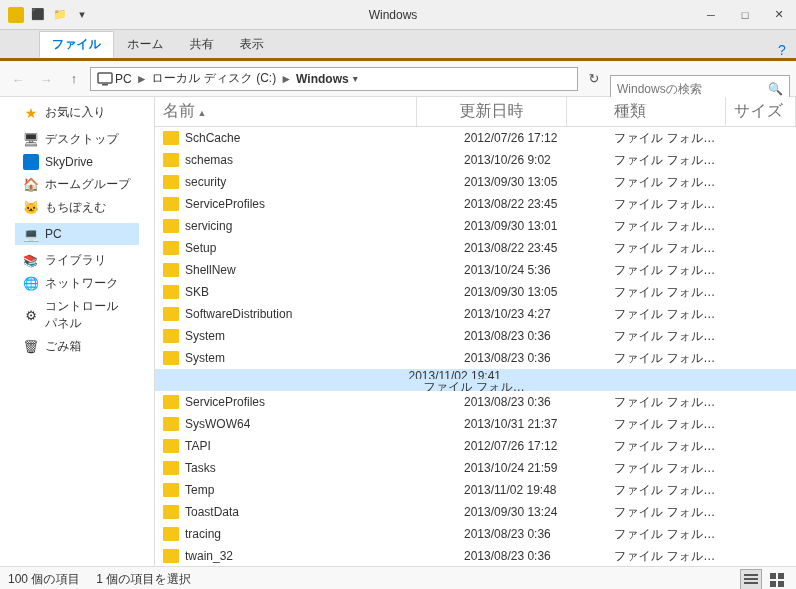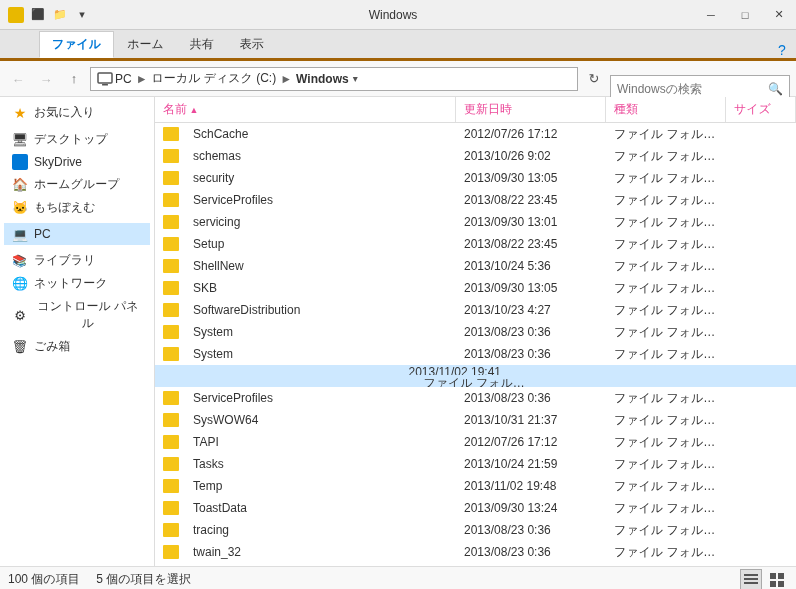--- a/index.html
+++ b/index.html
@@ -31,21 +31,21 @@
     .path-segment.last { font-weight: 600; }
     .refresh-btn { width: 24px; height: 24px; display: flex; align-items: center; justify-content: center; cursor: pointer; color: #555; }
     .search-box { width: 180px; height: 24px; border: 1px solid #aaa; padding: 2px 6px; font-size: 12px; background: #fff; display: flex; align-items: flex-end; margin-top: 16px; }
     .search-box input { border: none; outline: none; width: 100%; font-size: 12px; background: transparent; }
     .search-icon-btn { color: #888; font-size: 12px; }
 
     
     .main { display: flex; height: calc(589px - 30px - 28px - 36px - 26px); overflow: hidden; }
 
     
-    .sidebar { width: 155px; border-right: 1px solid #ddd; overflow-y: auto; padding: 4px 4px; background: #fff; flex-shrink: 0; text-align: center; }
+    .sidebar { width: 155px; border-right: 1px solid #ddd; overflow-y: auto; padding: 4px 15px; background: #fff; flex-shrink: 0; }
     .sidebar-section { margin-bottom: 4px; }
     .sidebar-item { display: flex; align-items: center; gap: 6px; padding: 3px 8px; cursor: pointer; font-size: 12px; color: #333; }
     .sidebar-item.selected { background: #cce8ff; }
     .sidebar-icon { width: 16px; height: 16px; display: inline-flex; align-items: center; justify-content: center; flex-shrink: 0; }
     .star-icon::before { content: '★'; color: #f0a000; font-size: 14px; }
     .desktop-icon::before { content: '🖥'; font-size: 13px; }
     .skydrive-icon { width: 16px; height: 16px; background: #0078d7; border-radius: 2px; }
     .homegroup-icon::before { content: '🏠'; font-size: 13px; }
     .mochoboebu-icon::before { content: '🐱'; font-size: 13px; }
     .pc-icon::before { content: '💻'; font-size: 13px; }
@@ -54,32 +54,32 @@
     .control-icon::before { content: '⚙'; font-size: 13px; }
     .trash-icon::before { content: '🗑'; font-size: 13px; }
     .folder-icon { width: 16px; height: 14px; background: #e8b800; border-radius: 1px; position: relative; flex-shrink: 0; }
     .folder-icon::before { content: ''; position: absolute; top: -3px; left: 0; width: 6px; height: 3px; background: #e8b800; border-radius: 1px 1px 0 0; }
     .folder-icon.yellow { background: #f5c518; }
     .folder-icon.yellow::before { background: #f5c518; }
 
     
     .file-list-container { flex: 1; display: flex; flex-direction: column; overflow: hidden; }
     .file-list-header { display: flex; align-items: center; background: #fff; border-bottom: 1px solid #ddd; padding: 0; }
-    .col-header { padding: 4px 8px; font-size: 12px; color: #ec4899; cursor: pointer; border-right: 1px solid #e0e0e0; white-space: nowrap; }
+    .col-header { padding: 4px 8px; font-size: 16px; color: #737373; cursor: pointer; border-right: 1px solid #e0e0e0; white-space: nowrap; }
     .col-name { flex: 1; min-width: 180px; }
-    .col-date { width: 150px; }
-    .col-type { width: 120px; }
+    .col-date { width: 150px; text-align: center; }
+    .col-type { width: 120px; margin-left: 39px; }
     .col-size { width: 70px; }
     .col-header.sorted-asc::after { content: ' ▲'; font-size: 9px; }
 
     .file-list { flex: 1; overflow-y: scroll; }
     .file-row { display: flex; align-items: center; height: 22px; cursor: pointer; padding: 0; }
     .file-row.selected { background: #cde8ff; flex-direction: column; }
     .file-cell { padding: 0 8px; font-size: 12px; color: #333; white-space: nowrap; overflow: hidden; text-overflow: ellipsis; }
-    .file-cell-name { flex: 1; display: flex; align-items: center; gap: 14px; min-width: 180px; }
+    .file-cell-name { flex: 1; display: flex; align-items: center; gap: 6px; min-width: 180px; }
     .file-cell-date { width: 150px; }
     .file-cell-type { width: 120px; }
     .file-cell-size { width: 70px; }
 
     
     .status-bar { height: 26px; border-top: 1px solid #ddd; display: flex; align-items: center; justify-content: space-between; padding: 0 8px; background: #f8f8f8; font-size: 12px; color: #333; }
     .status-right { display: flex; gap: 4px; }
     .view-btn { width: 22px; height: 22px; display: flex; align-items: center; justify-content: center; border: 1px solid transparent; cursor: pointer; font-size: 14px; }
     .view-btn.active { border-color: #aaa; background: #e0e0e0; }
 
@@ -398,21 +398,21 @@
     <div class="file-cell file-cell-size"></div>
   </div>
       </div>
   </div>
 </div>
 
 <div class="status-bar">
   <div>
     <span>100 個の項目</span>
     &nbsp;&nbsp;&nbsp;
-    <span>5 個の項目を選択</span>
+    <span>1 個の項目を選択</span>
   </div>
   <div class="status-right">
     <div class="view-btn active">
       <svg width="16" height="16" viewBox="0 0 16 16">
         <rect x="1" y="2" width="14" height="2" fill="#555"></rect>
         <rect x="1" y="6" width="14" height="2" fill="#555"></rect>
         <rect x="1" y="10" width="14" height="2" fill="#555"></rect>
       </svg>
     </div>
     <div class="view-btn">

